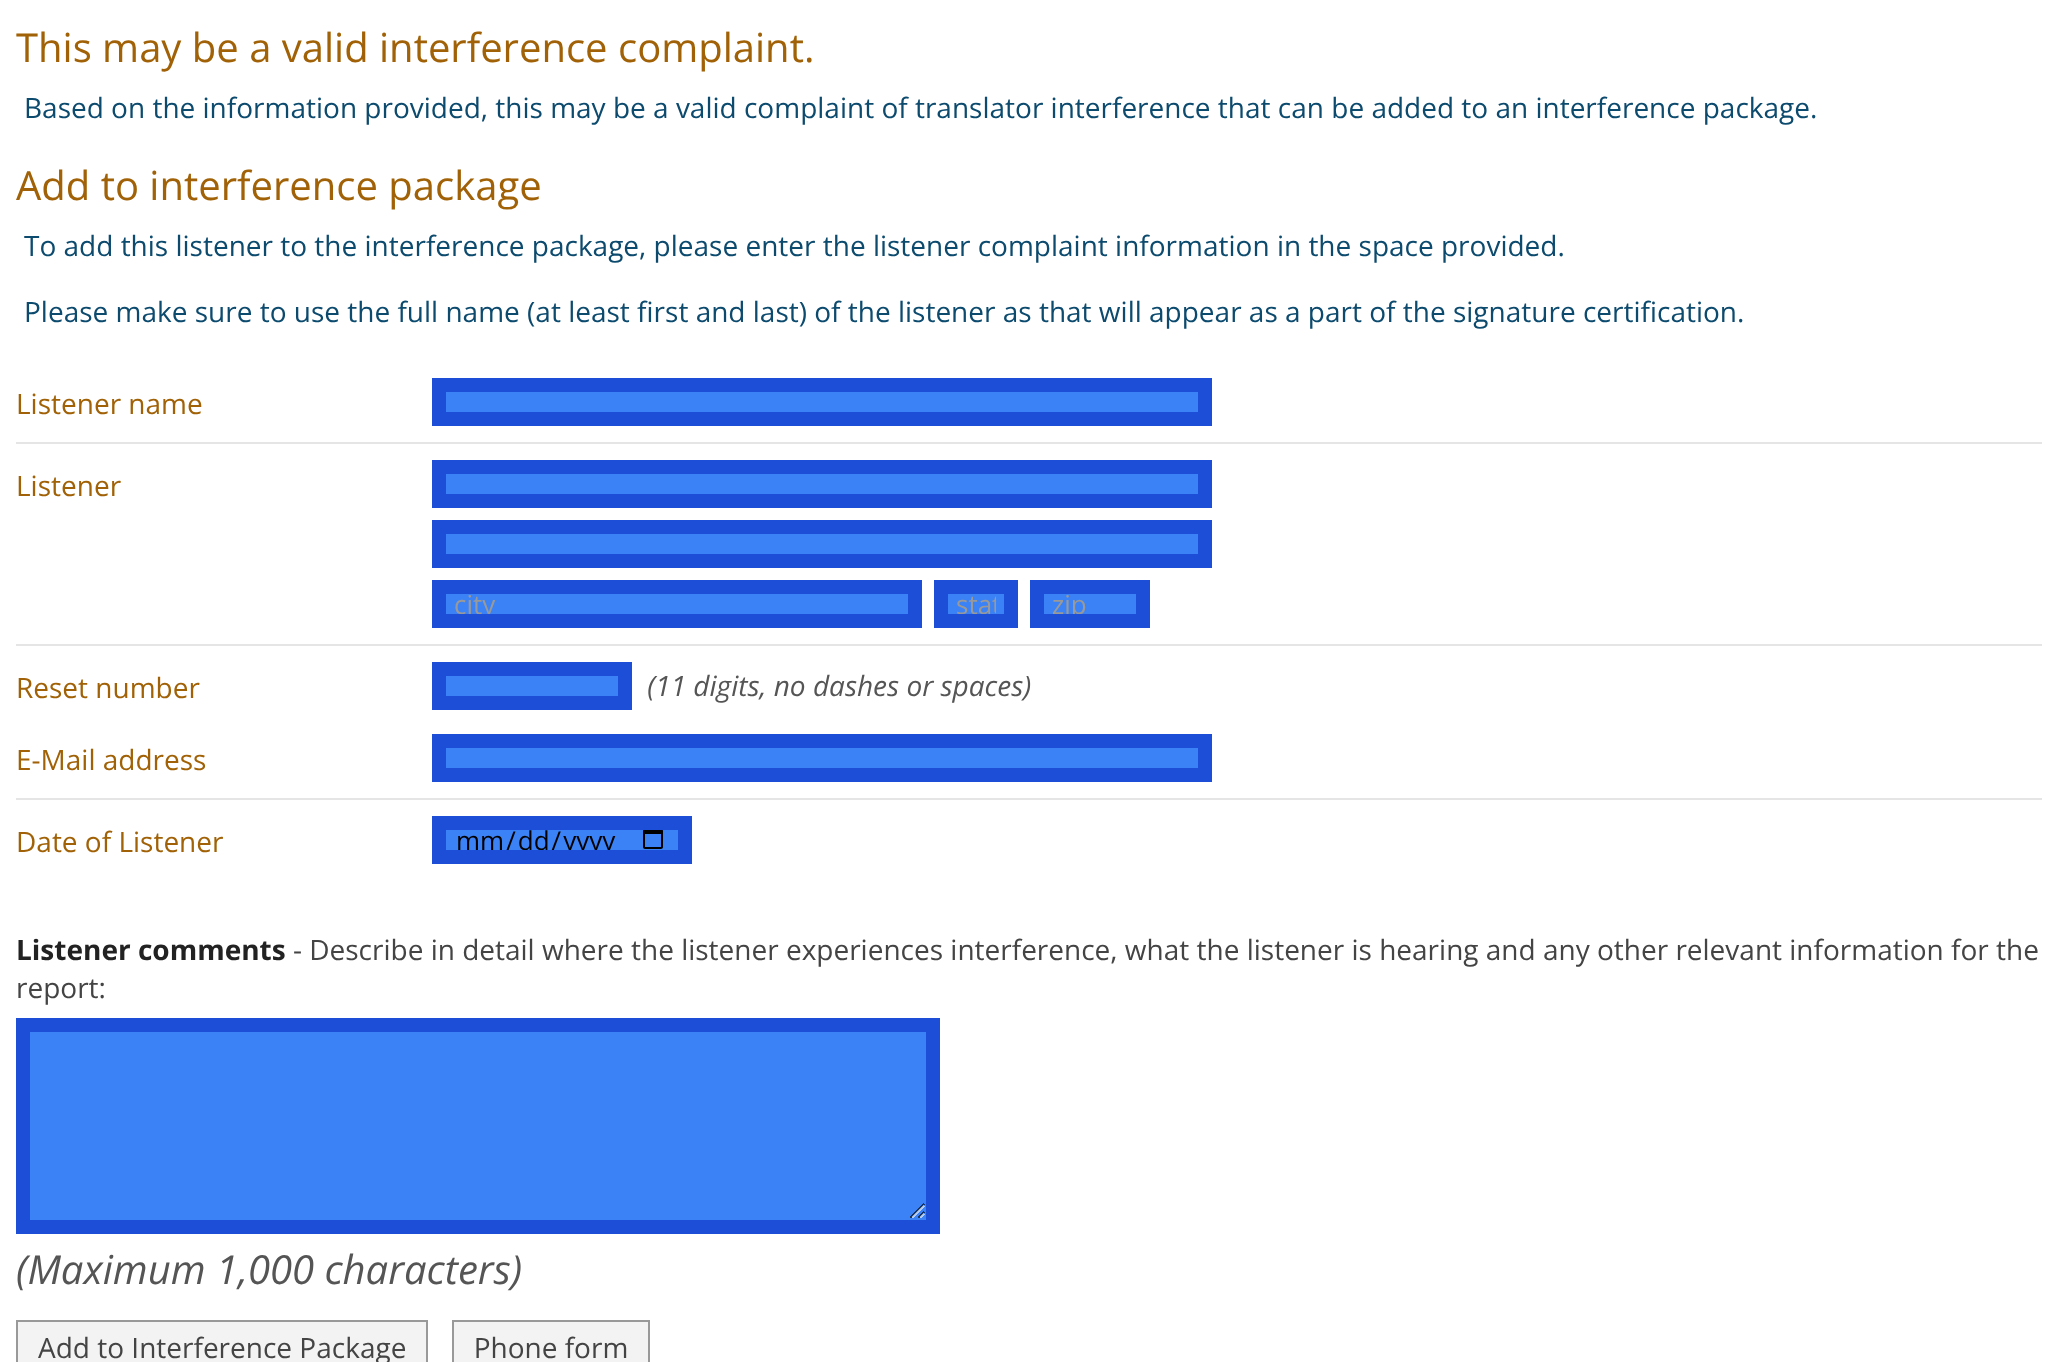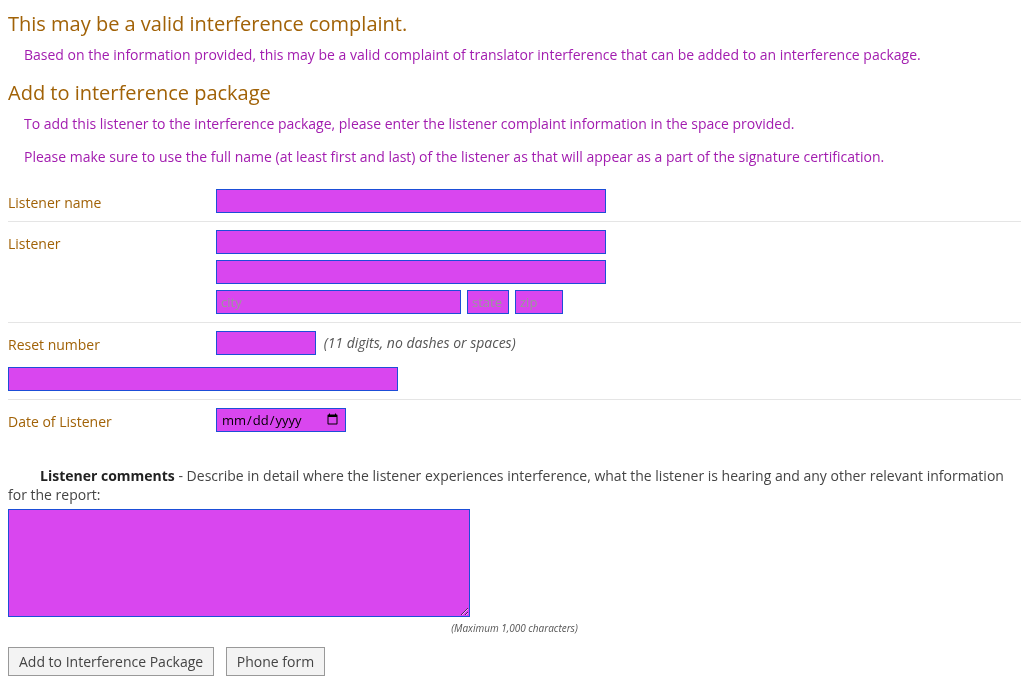--- a/index.html
+++ b/index.html
@@ -13,70 +13,70 @@
     background: #fff;
   }
   h2 {
     font-size: 20px;
     font-weight: 400;
     color: #a16207;
     margin: 4px 0 8px 0;
   }
   p {
     font-size: 14px;
-    color: #a21caf;
-    margin: 6px 0 14px 16px;
+    color: #0c4a6e;
+    margin: 6px 0 14px 4px;
     line-height: 1.4;
   }
   .form-row {
     display: flex;
     align-items: flex-start;
     padding: 8px 0;
     border-bottom: 1px solid #e5e5e5;
   }
   .form-row.no-border { border-bottom: none; }
   .form-label {
     width: 208px;
     color: #a16207;
     font-size: 14px;
     padding-top: 4px;
   }
   .form-field { flex: 1; }
   input[type="text"], input[type="date"], textarea {
     font-family: inherit;
     font-size: 13px;
-    border: 1px solid #1d4ed8;
-    background: #d946ef;
+    border: 7px solid #1d4ed8;
+    background: #3b82f6;
     padding: 3px 4px;
     height: 24px;
   }
   textarea { height: auto; resize: both; }
   .input-wide { width: 390px; }
   .input-phone { width: 100px; }
   .addr-line2-row { display: flex; gap: 6px; margin-top: 6px; }
   .input-city { width: 245px; }
   .input-state { width: 42px; }
-  .input-zip { width: 48px; }
+  .input-zip { width: 60px; }
   input::placeholder { color: #999; }
   .phone-hint {
     font-style: italic;
     color: #555;
     margin-left: 4px;
     font-size: 14px;
   }
   .comments-block { margin-top: 26px; }
   .comments-label { color: #444; font-size: 14px; line-height: 1.4; }
-  .comments-label strong { color: #222; font-weight: 700; margin-left: 32px; }
+  .comments-label strong { color: #222; font-weight: 700; }
   .comments-textarea {
     display: block;
     width: 462px;
     height: 108px;
     margin-top: 4px;
   }
-  .max-chars { font-style: italic; color: #555; font-size: 10px; margin: 4px 0 12px 0; text-align: center; }
+  .max-chars { font-style: italic; color: #555; font-size: 20px; margin: 4px 0 12px 0; }
   button {
     font-family: inherit;
     font-size: 14px;
     color: #444;
     background: #f3f3f3;
     border: 1px solid #999;
     padding: 4px 10px;
     cursor: pointer;
     margin-right: 8px;
     margin-bottom: 10px;
@@ -118,20 +118,21 @@
 
 <div class="form-row no-border">
   <div class="form-label">Reset number</div>
   <div class="form-field">
     <input type="text" class="input-phone" value="" style="">
     <span class="phone-hint">(11 digits, no dashes or spaces)</span>
   </div>
 </div>
 
 <div class="form-row email-row">
+  <div class="form-label">E-Mail address</div>
   <div class="form-field">
     <input type="text" class="input-wide" value="" style="">
   </div>
 </div>
 
 <div class="form-row no-border">
   <div class="form-label">Date of Listener</div>
   <div class="form-field">
     <input type="date" class="date-input" placeholder="mm/dd/yyyy" style="">
   </div>

